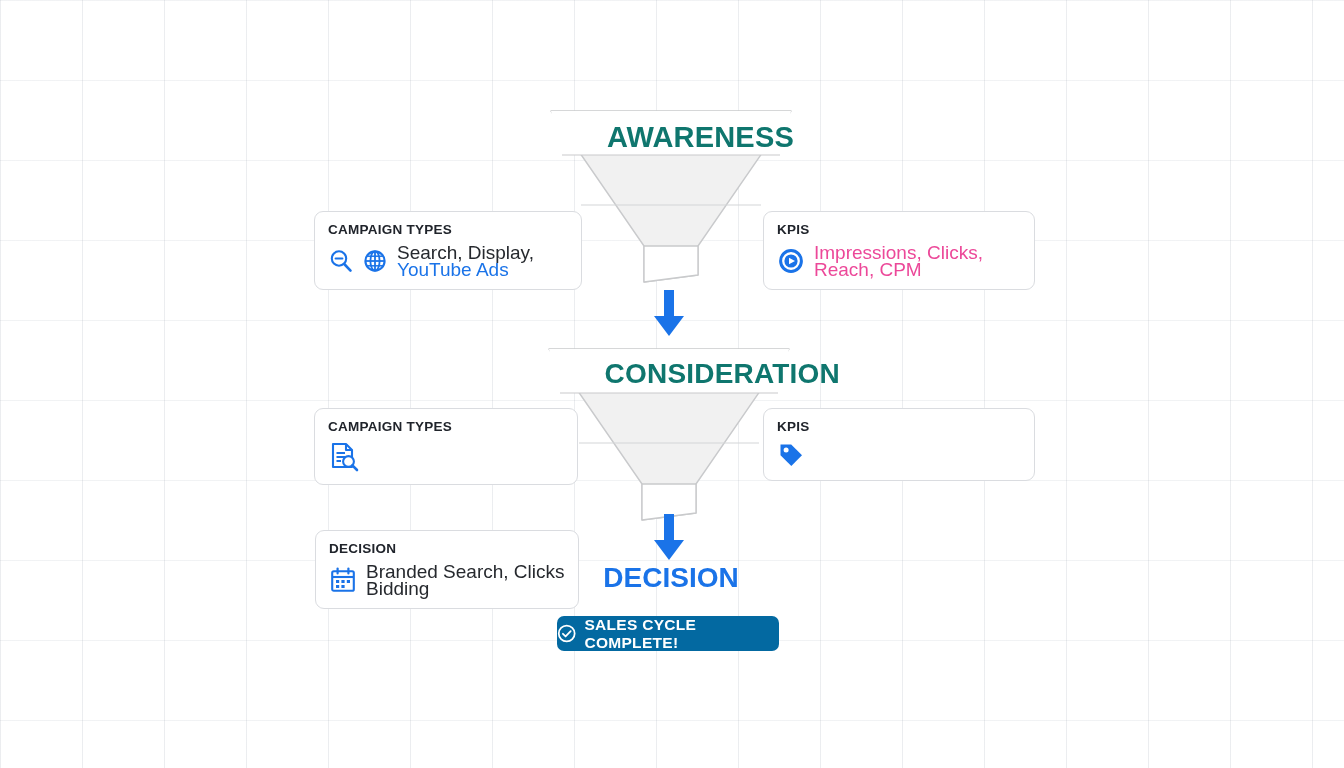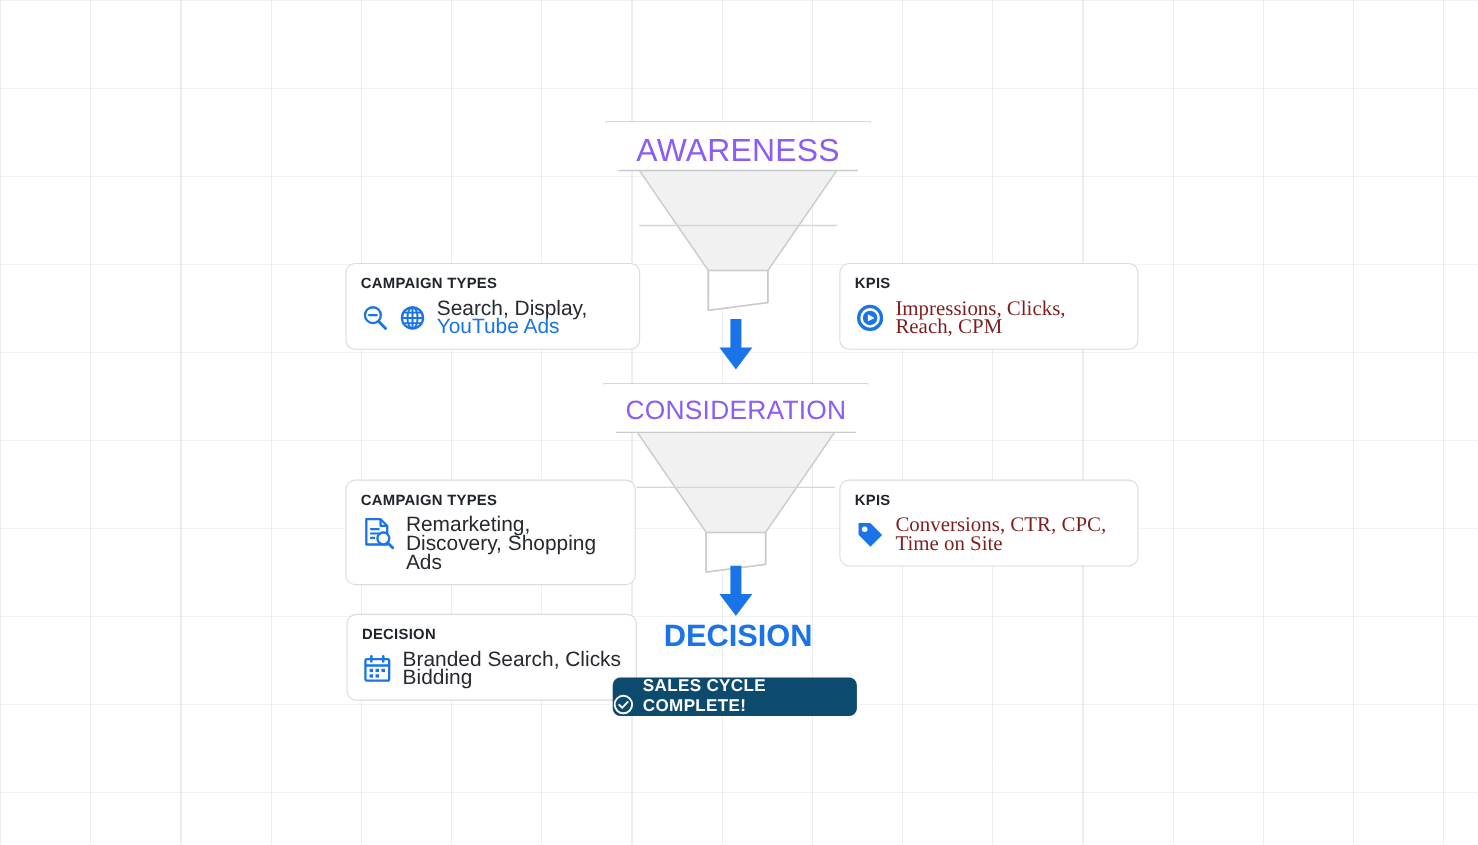--- a/index.html
+++ b/index.html
@@ -55,32 +55,32 @@
     width: 246px;
     height: 176px;
   }
   .funnel .fn-svg { display: block; width: 246px; height: 176px; }
 
   .funnel-label {
     position: absolute;
     top: 0;
     left: 0;
     width: 246px;
-    text-align: center;
-    font-weight: normal;
-    color: #8b5cf6;
+    text-align: right;
+    font-weight: bold;
+    color: #0f766e;
     letter-spacing: 0.2px;
     pointer-events: none;
   }
 
   #funnel-awareness { left: 548px; top: 107px; }
   #funnel-awareness .funnel-label { font-size: 29px; line-height: 40px; top: 10px; }
 
   #funnel-consideration { left: 546px; top: 345px; }
-  #funnel-consideration .funnel-label { font-size: 24px; line-height: 40px; top: 9px; }
+  #funnel-consideration .funnel-label { font-size: 28px; line-height: 40px; top: 9px; margin-left: 48px; }
 
   
   .arrow-down {
     position: absolute;
     width: 34px;
     height: 48px;
   }
   #arrow-1 { left: 652px; top: 290px; }
   #arrow-2 { left: 652px; top: 514px; }
 
@@ -97,61 +97,60 @@
     line-height: 36px;
   }
 
   
   .card {
     position: absolute;
     background: #ffffff;
     border: 1px solid #dadce0;
     border-radius: 9px;
     padding: 10px 13px 11px 13px;
-    margin-top: 28px;
   }
   .card-title {
     font-size: 13.5px;
     font-weight: bold;
     color: #20242b;
     letter-spacing: 0.25px;
     margin-bottom: 7px;
   }
   .card-row {
     display: flex;
     align-items: center;
     gap: 9px;
   }
   .card-row.top-align { align-items: flex-start; }
   .card-icons { display: flex; align-items: center; gap: 8px; flex: 0 0 auto; }
   .card-text {
     font-size: 19px;
     line-height: 17px;
     color: #26292e;
   }
-  .card-text.accent { color: #7f1d1d; font-family: Liberation Serif, serif; }
+  .card-text.accent { color: #ec4899; }
   .card-text .accent { color: #1a73e8; }
 
   #card-campaign-1 { left: 314px; top: 211px; width: 268px; }
   #card-kpis-1     { left: 763px; top: 211px; width: 272px; }
   #card-campaign-2 { left: 314px; top: 408px; width: 264px; }
   #card-kpis-2     { left: 763px; top: 408px; width: 272px; }
   #card-decision   { left: 315px; top: 530px; width: 264px; }
 
   
   #status-badge {
     position: absolute;
     left: 557px;
     top: 616px;
     width: 222px;
     height: 35px;
-    background: #0c4a6e;
+    background: #0369a1;
     border-radius: 7px;
     display: flex;
-    align-items: flex-end;
+    align-items: center;
     justify-content: center;
     gap: 8px;
     color: #ffffff;
   }
   #status-badge .badge-label {
     font-size: 15.5px;
     font-weight: bold;
     letter-spacing: 0.3px;
   }
 
@@ -243,34 +242,32 @@
         <svg class="icn" width="32" height="32" viewBox="0 0 32 32">
           <path d="M5 3 H18 L24 9 V26 H5 Z" fill="#ffffff" stroke="#1a73e8" stroke-width="2.1" stroke-linejoin="round"></path>
           <path d="M18 3 V9 H24" fill="none" stroke="#1a73e8" stroke-width="2.1" stroke-linejoin="round"></path>
           <line x1="8.5" y1="12" x2="17" y2="12" stroke="#1a73e8" stroke-width="2"></line>
           <line x1="8.5" y1="16" x2="17" y2="16" stroke="#1a73e8" stroke-width="2"></line>
           <line x1="8.5" y1="20" x2="13" y2="20" stroke="#1a73e8" stroke-width="2"></line>
           <circle cx="20.5" cy="20.5" r="5.4" fill="#ffffff" stroke="#1a73e8" stroke-width="2.1"></circle>
           <line x1="24.4" y1="24.4" x2="29" y2="29" stroke="#1a73e8" stroke-width="2.6" stroke-linecap="round"></line>
         </svg>
       </span>
-      <span class="card-text">Remarketing, Discovery, Shopping Ads</span>
     </div>
   </div>
 
   <div class="card" id="card-kpis-2">
     <div class="card-title">KPIS</div>
     <div class="card-row">
       <span class="card-icons">
         <svg class="icn" width="28" height="28" viewBox="0 0 28 28">
           <path d="M3.5 3.5 H14.2 L25 14.3 L14.3 25 L3.5 14.2 Z" fill="#1a73e8"></path>
           <circle cx="9.1" cy="9.1" r="2.5" fill="#ffffff"></circle>
         </svg>
       </span>
-      <span class="card-text accent">Conversions, CTR, CPC, Time on Site</span>
     </div>
   </div>
 
   <div class="card" id="card-decision">
     <div class="card-title">DECISION</div>
     <div class="card-row">
       <span class="card-icons">
         <svg class="icn" width="28" height="28" viewBox="0 0 28 28">
           <rect x="3.2" y="5.2" width="21.6" height="19.6" rx="1.6" fill="#ffffff" stroke="#1a73e8" stroke-width="2.1"></rect>
           <line x1="3.2" y1="11" x2="24.8" y2="11" stroke="#1a73e8" stroke-width="2.1"></line>

